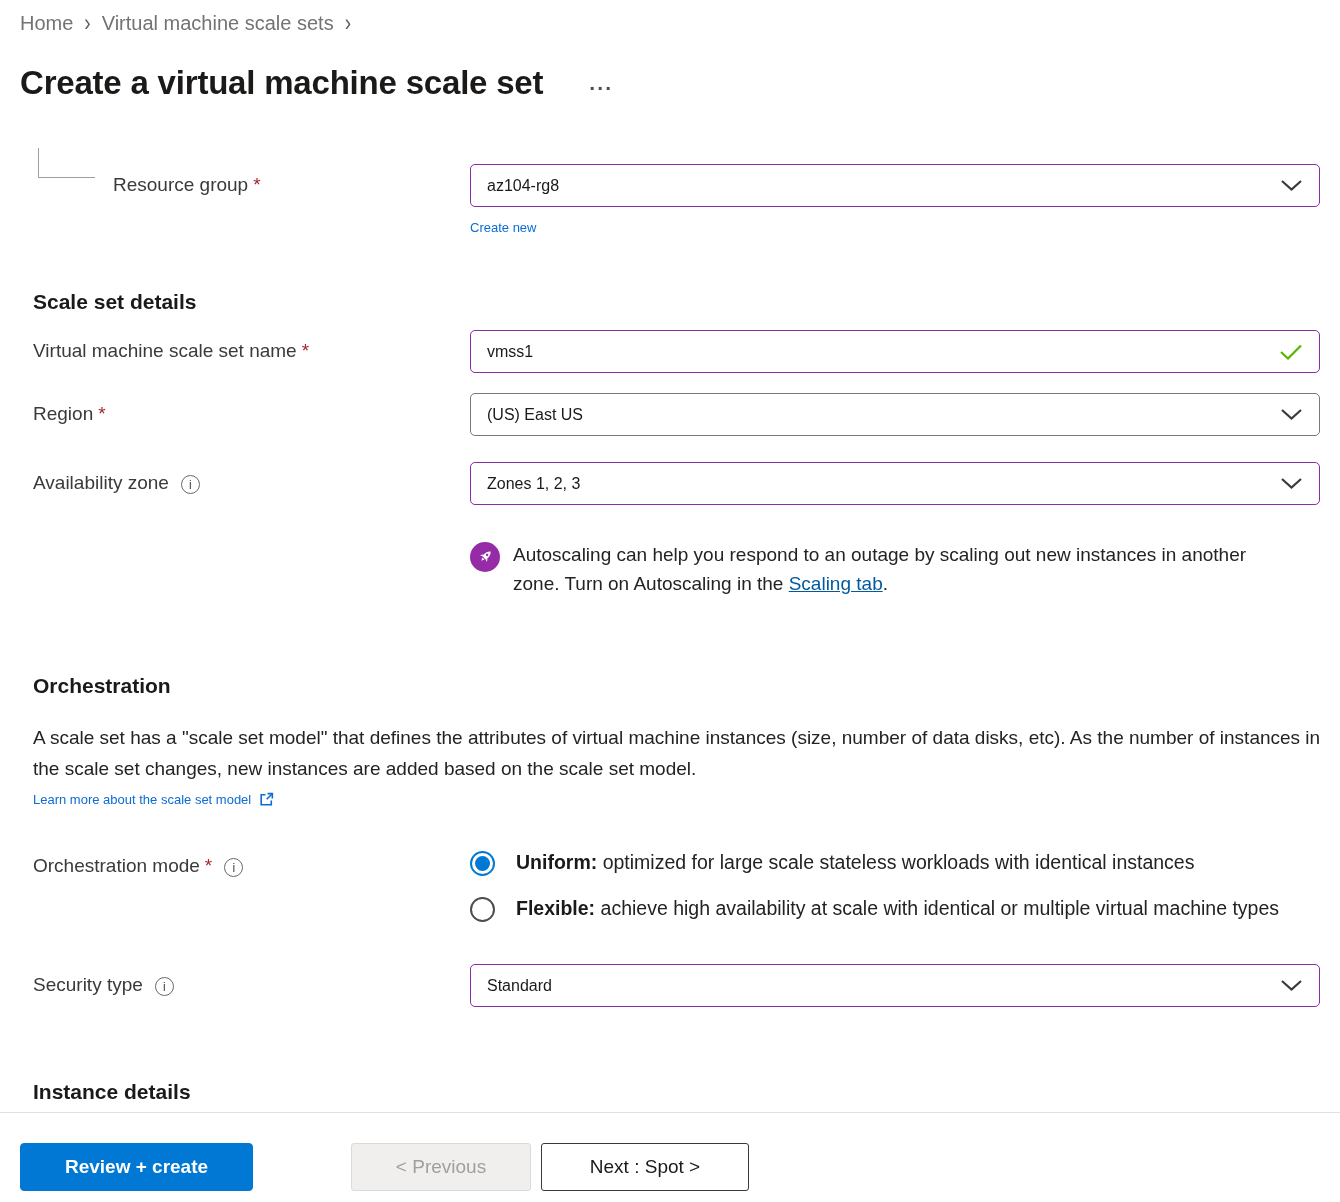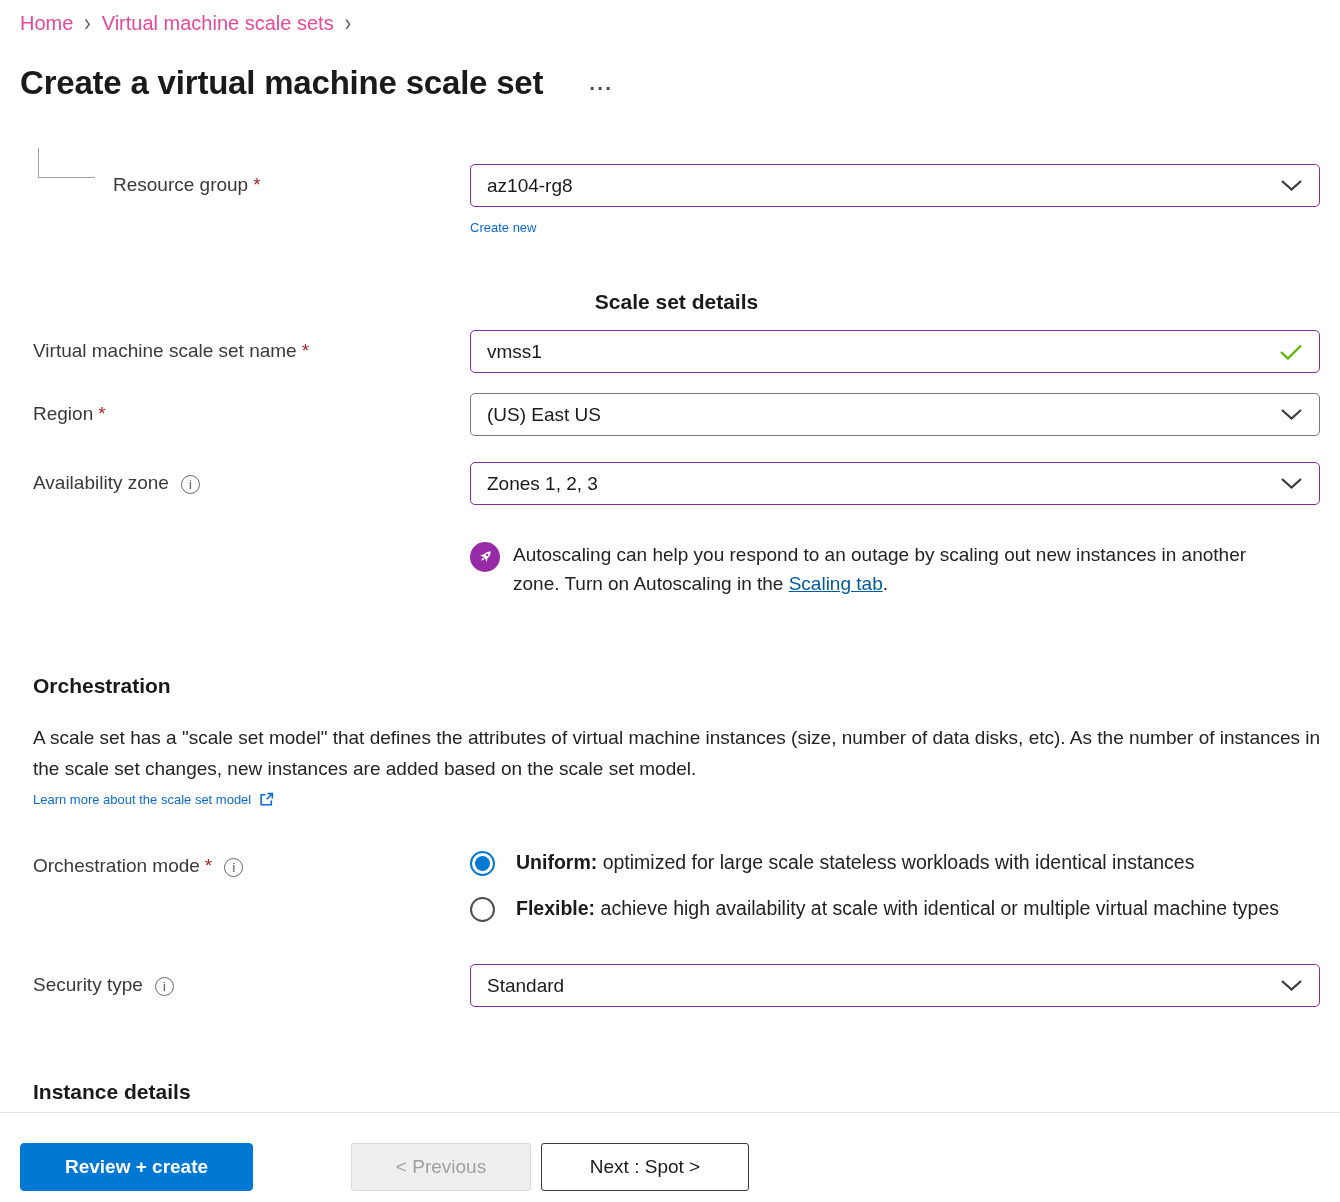--- a/index.html
+++ b/index.html
@@ -4,21 +4,21 @@
 <style>
   * { margin:0; padding:0; box-sizing:border-box; }
   html,body { width:1340px; height:1202px; background:#fff; font-family:"Liberation Sans", sans-serif; color:#323130; }
   body { position:relative; overflow:hidden; }
 
   .main { position:absolute; top:0; left:0; width:1340px; height:1112px; overflow:hidden; background:#fff; }
   .content { padding:10px 20px 0 20px; }
 
   
   .breadcrumb { font-size:20px; line-height:26px; display:flex; align-items:center; }
-  .breadcrumb a { color:#ec4899; text-decoration:none; cursor:pointer;text-align:right; }
+  .breadcrumb a { color:#737373; text-decoration:none; cursor:pointer;text-align:right; }
   .breadcrumb .sep { color:#605e5c; margin:0 11px; font-size:19px; transform:scaleY(1.25); display:inline-block; }
 
   
   .title-row { display:flex; align-items:flex-start; margin-top:24px; }
   h1 { font-size:33px; line-height:46px; font-weight:700; color:#1b1a19; letter-spacing:-0.2px; }
   .more-dots { color:#4f4d4b; font-size:21px; font-weight:700; margin-left:46px; margin-top:16px; letter-spacing:1px; cursor:pointer; }
 
   
   .indent-mark { position:absolute; left:38px; top:148px; width:57px; height:30px;
     border-left:1px solid #a19f9d; border-bottom:1px solid #a19f9d; }
@@ -26,28 +26,28 @@
   
   .form { padding-left:13px; }
   .row { display:flex; align-items:flex-start; }
   .label-col { flex:0 0 437px; display:flex; align-items:flex-start; padding-top:10px; font-size:19px; color:#3b3a39; }
   .label-col .req { color:#a4262c; margin-left:5px; }
   .rg-indent { padding-left:80px; }
   .field-col { width:850px; }
 
   .field { height:43px; width:850px; border:1px solid #7a7875; border-radius:5px; background:#fff;
     display:flex; align-items:center; justify-content:space-between; padding:8px 16px;
-    font-size:19px; color:#1b1a19; cursor:pointer; }
+    font-size:16px; color:#1b1a19; cursor:pointer; }
   .field.purple { border-color:#8a2da5; }
 
   .link { color:#0b6cd4; text-decoration:none; font-size:13px; cursor:pointer; }
   .create-new { display:inline-block; margin-top:9px; line-height:24px; }
 
   h2 { font-size:21px; line-height:26px; font-weight:700; color:#1b1a19; }
-  .h2-scale { margin-top:49px;text-align:center; }
+  .h2-scale { margin-top:49px; }
   .h2-orch { margin-top:75px; }
   .h2-instance { margin-top:72px; }
 
   .info-icon { width:19px; height:19px; border:1px solid #6b6967; border-radius:50%;
     display:inline-flex; align-items:center; justify-content:center;
     font-size:12px; line-height:1; color:#484644; margin-left:12px; margin-top:3px; flex:0 0 auto; }
 
   
   .row-rg { margin-top:58px; }
   .row-name { margin-top:15px; }

